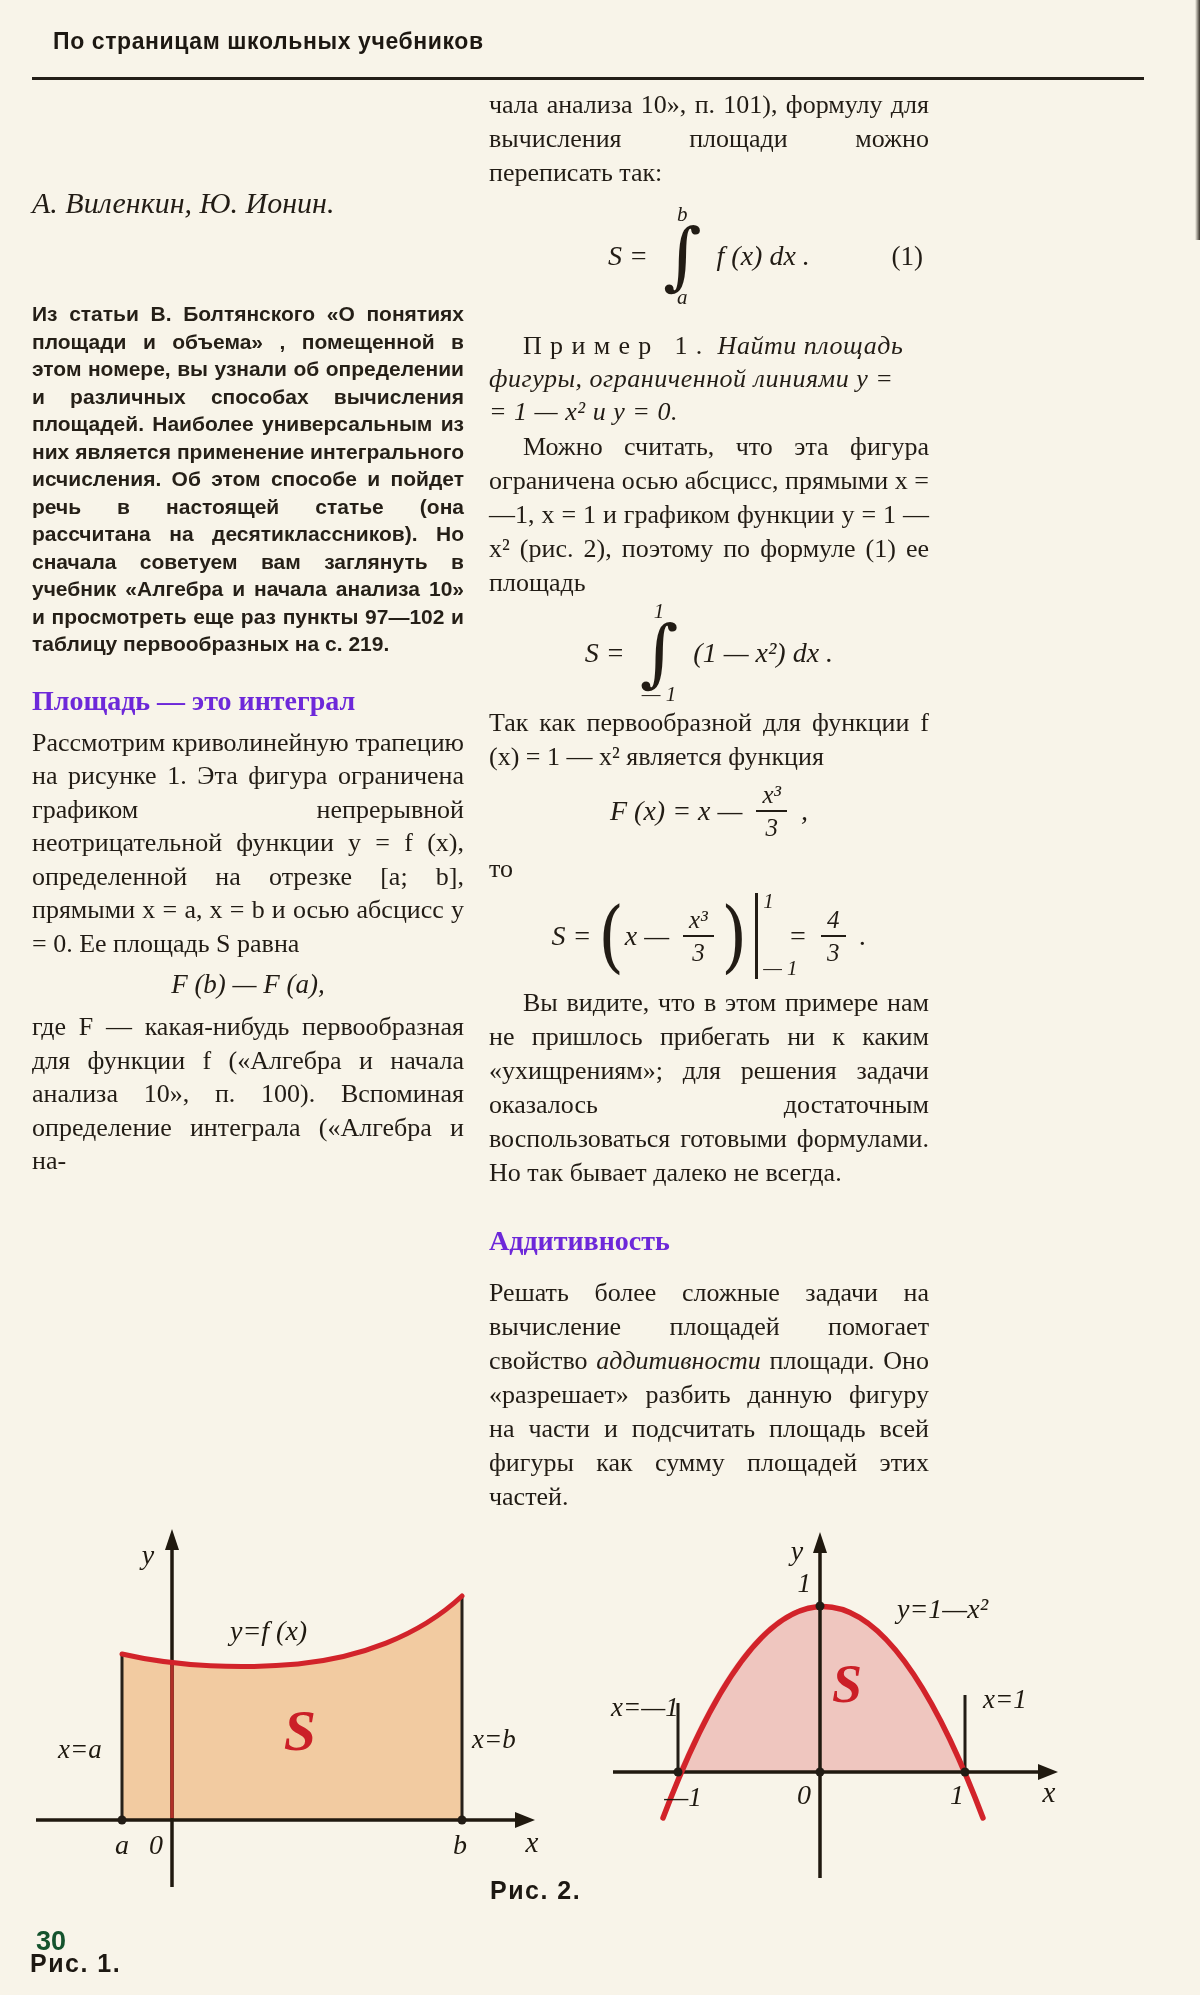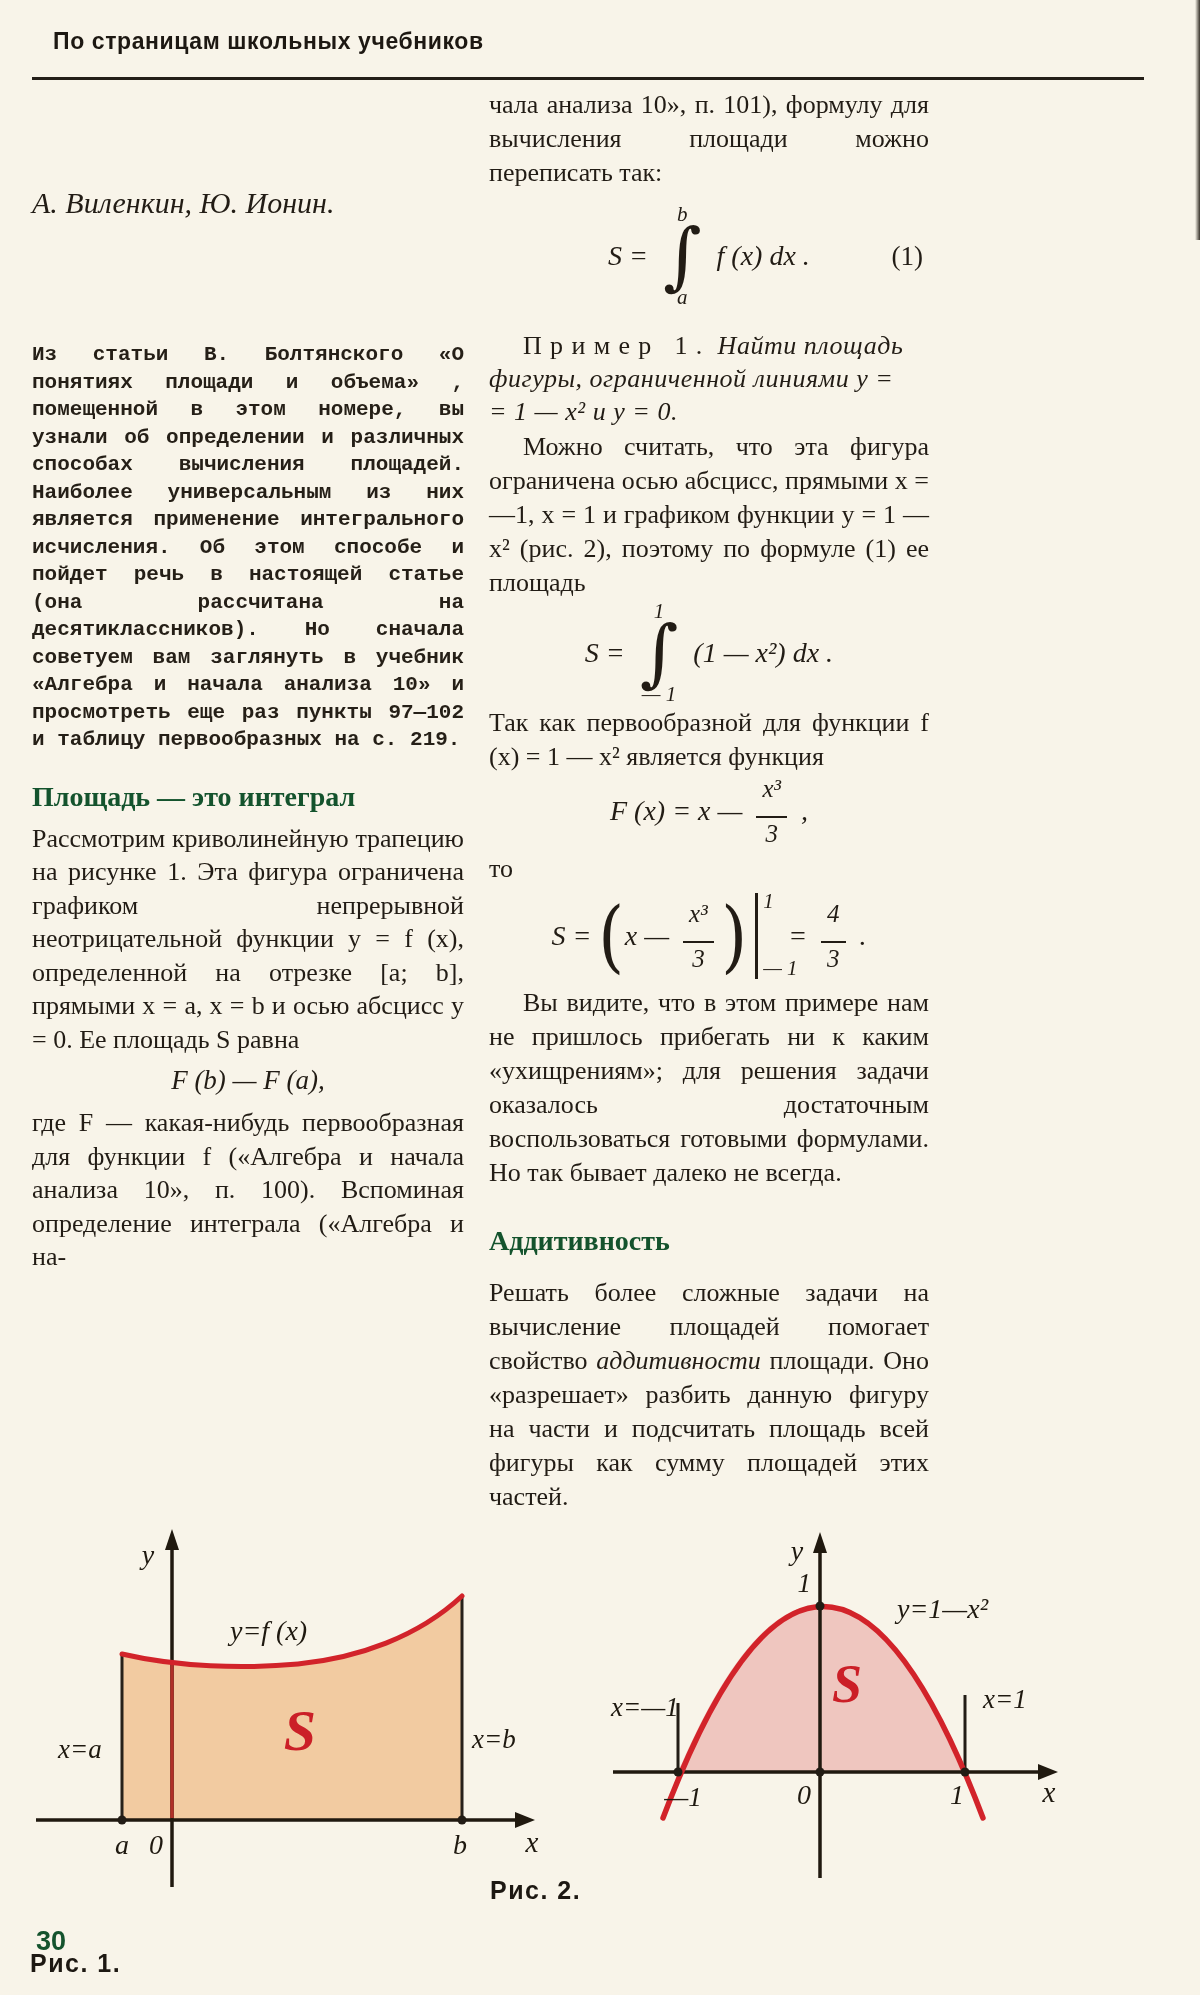--- a/index.html
+++ b/index.html
@@ -9,40 +9,40 @@
              background:linear-gradient(to left,#37322a,rgba(55,50,42,0));}
   .kicker{position:absolute;left:33px;top:28px;font-family:"Liberation Sans","DejaVu Sans",sans-serif;
           font-weight:bold;font-size:23px;letter-spacing:.6px;color:#1d1812;margin-left:20px;}
   .rule{position:absolute;left:32px;top:77px;width:1112px;height:3px;background:#241f18;}
 
   .col-left{position:absolute;left:32px;top:96px;width:432px;}
   .col-right{position:absolute;left:489px;top:88px;width:440px;}
 
   .authors{margin:88px 0 0 0;font-style:italic;font-size:30px;line-height:38px;}
   .title{margin:22px 0 0 0;font-weight:bold;font-size:60px;line-height:70px;letter-spacing:1px;color:#1c1710;}
-  .lead{margin:119px 0 0 0;font-family:Liberation Mono, monospace;font-weight:bold;
+  .lead{margin:78px 0 0 0;font-family:Liberation Sans, sans-serif;font-weight:bold;
         font-size:21px;line-height:27.5px;text-align:justify;color:#251f17;}
-  .h2{margin:0;font-weight:bold;font-size:28px;line-height:34px;color:#14532d;}
+  .h2{margin:0;font-weight:bold;font-size:28px;line-height:34px;color:#6d28d9;}
   .h2.first{margin-top:26px;}
   .p{margin:0;font-size:26px;line-height:33.5px;text-align:justify;}
   .col-right .p{line-height:34px;}
   .indent{text-indent:34px;}
   .mt8{margin-top:8px;} .mt2{margin-top:2px;}
 
   
   .fx{display:flex;align-items:center;justify-content:center;position:relative;}
   .fbig{font-style:italic;font-size:28px;white-space:pre;}
   .formula-line{margin:6px 0 8px 0;text-align:center;font-style:italic;font-size:27px;line-height:36px;}
   .intgrp{display:inline-flex;flex-direction:column;align-items:center;line-height:1;margin:0 8px;}
   .ilim{font-size:21px;font-style:italic;line-height:1;}
   .isign{font-size:74px;line-height:.8;font-style:italic;font-family:"DejaVu Serif",serif;padding:1px 0;}
   .fnum{position:absolute;right:6px;top:50%;transform:translateY(-50%);font-size:27px;}
   .frac{display:inline-flex;flex-direction:column;align-items:center;font-style:italic;
         font-size:25px;line-height:1.18;margin:0 7px;vertical-align:middle;}
-  .frac .ftop{border-bottom:2.5px solid #221c15;padding:0 6px 13px 6px;}
+  .frac .ftop{border-bottom:2.5px solid #221c15;padding:0 6px 1px 6px;}
   .frac .fbot{padding-top:1px;}
   .bp{font-size:78px;font-style:normal;line-height:0;font-family:"DejaVu Serif",serif;
       transform:scaleX(.85);margin:0 -2px;}
   .ebar{position:relative;display:inline-block;width:3px;height:86px;background:#221c15;
         margin:0 30px 0 8px;}
   .ebar .etop{position:absolute;left:8px;top:-4px;font-size:21px;font-style:italic;white-space:nowrap;}
   .ebar .ebot{position:absolute;left:8px;bottom:-2px;font-size:21px;font-style:italic;white-space:nowrap;}
   .f1{margin-top:13px;height:106px;}
   .f2{margin-top:0;height:106px;}
   .f3{margin-top:6px;height:62px;}

